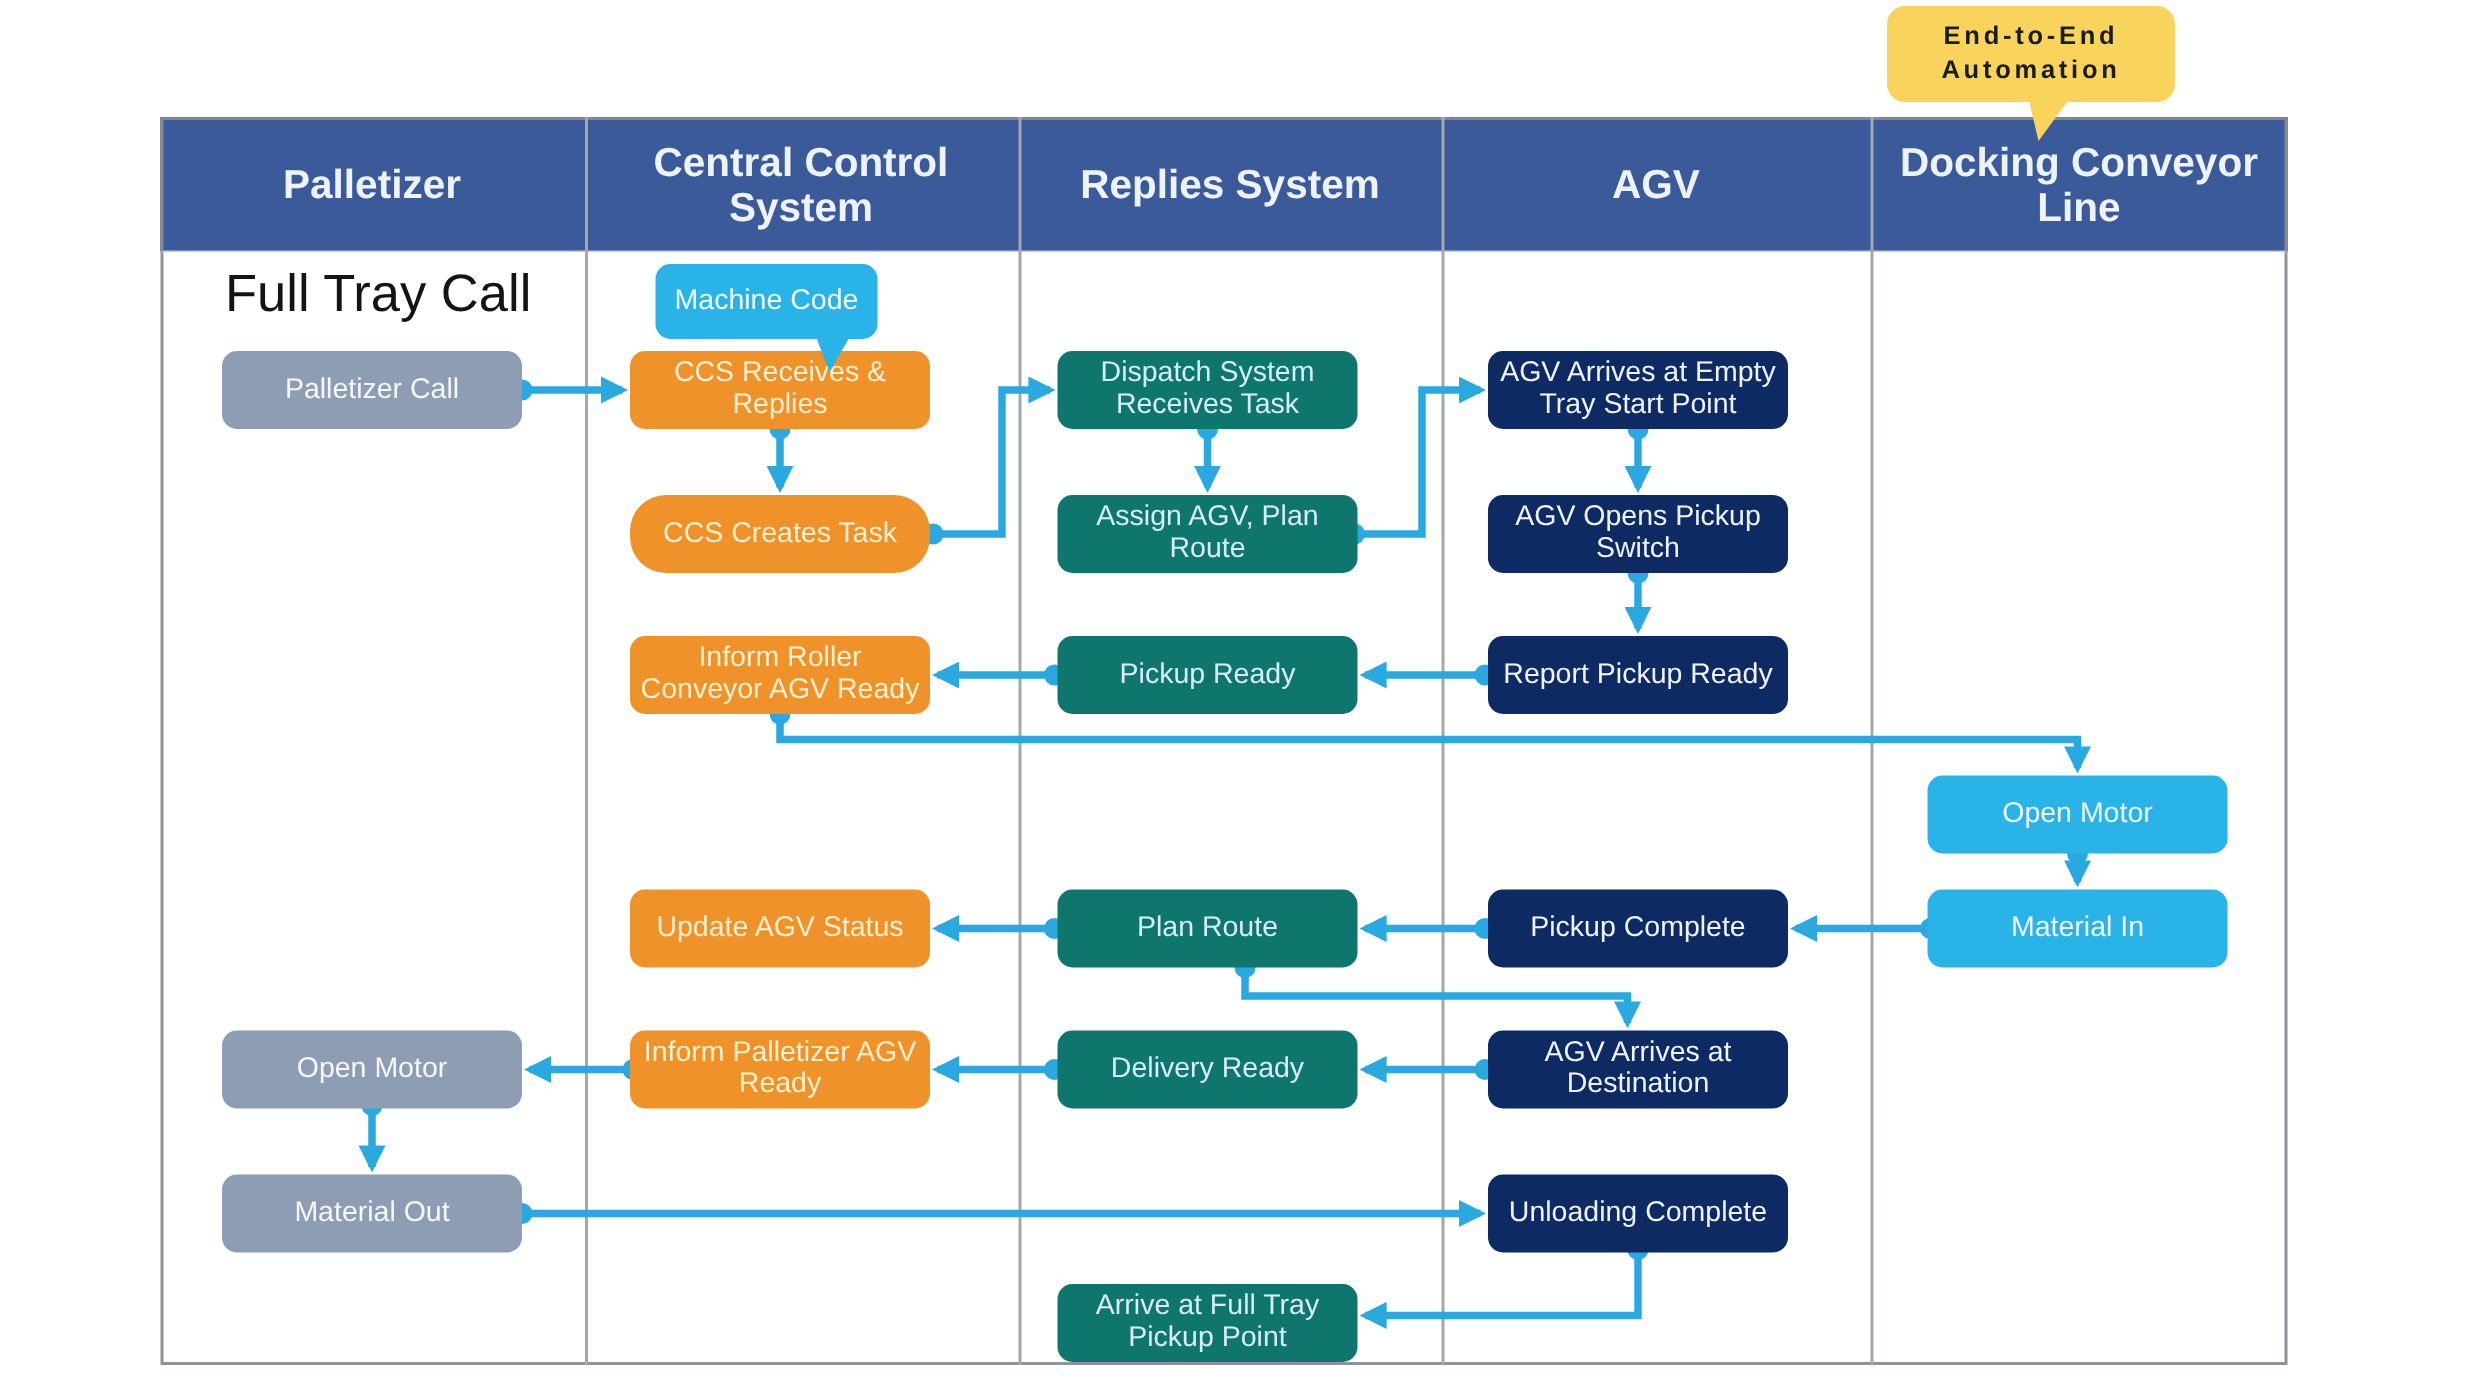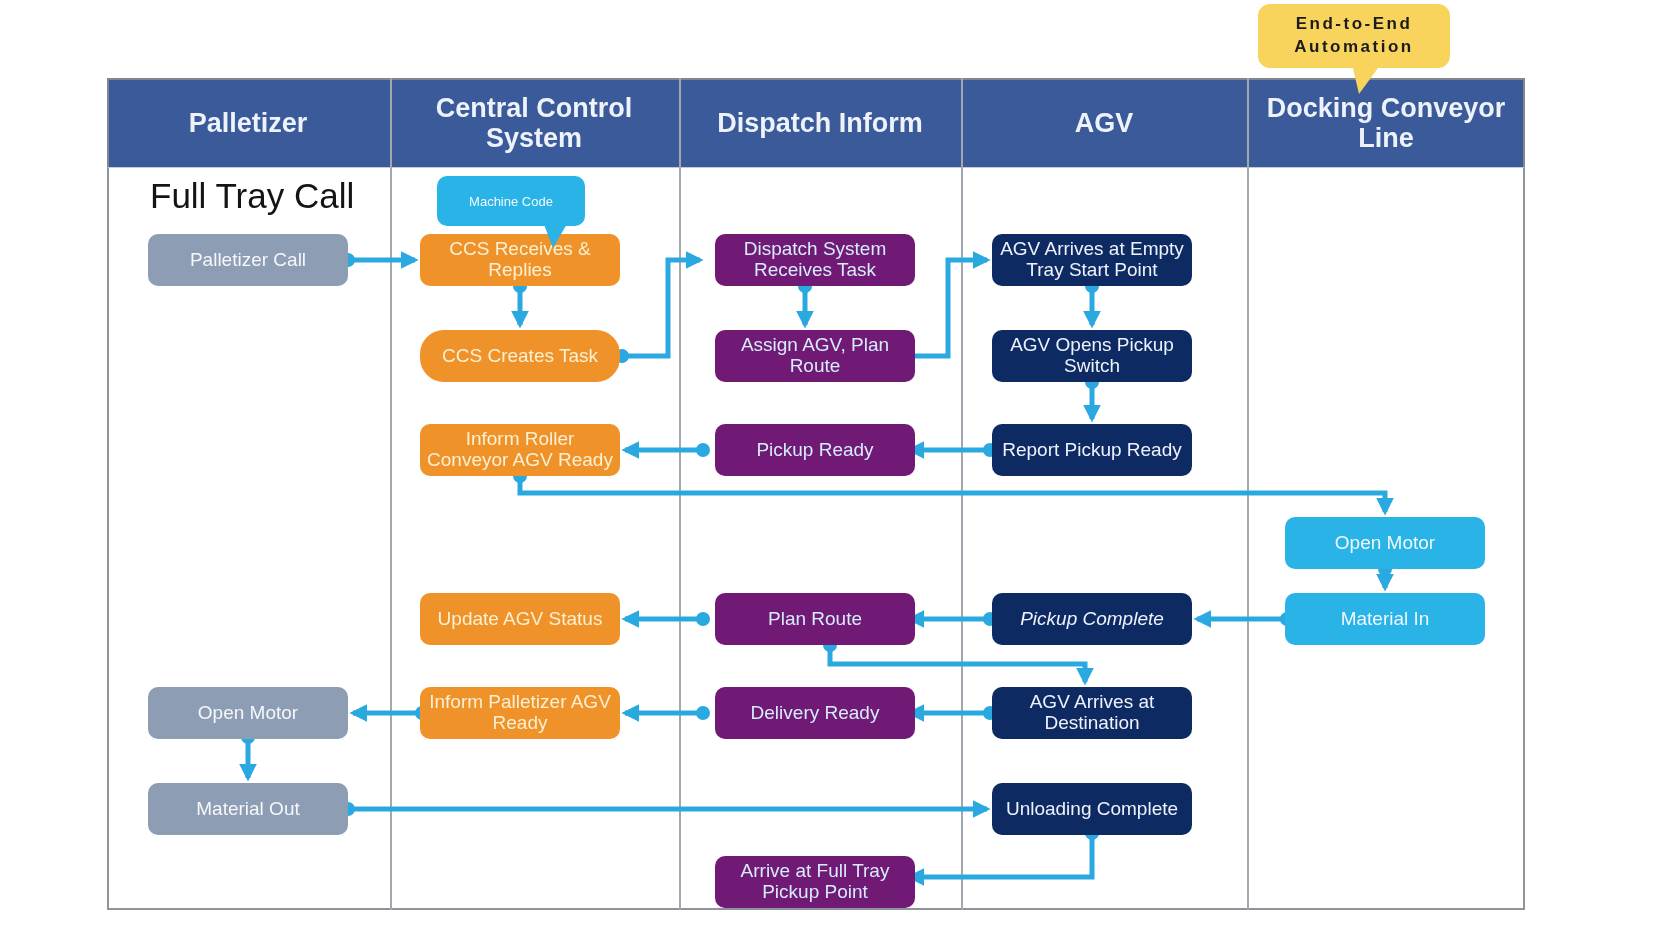--- a/index.html
+++ b/index.html
@@ -27,32 +27,32 @@
   
   svg.connectors{position:absolute;left:0;top:0;z-index:5;}
   
   .node{
     position:absolute;width:200px;height:52px;border-radius:10px;
     display:flex;align-items:center;justify-content:center;text-align:center;
     font-size:19px;line-height:1.1;z-index:10;padding:0 3px;box-sizing:border-box;
   }
   .node.gray  {background:#8d9db4;color:#f5f7fa;}
   .node.orange{background:#f0922a;color:#faf0d2;}
-  .node.blue  {background:#701a75;color:#d6ecfa;margin-left:10px;}
+  .node.blue  {background:#0f766e;color:#d6ecfa;}
   .node.navy  {background:#0e2a63;color:#eef2fb;}
   .node.cyan  {background:#29b3e6;color:#eef8fe;}
   
   .full-tray{
     position:absolute;left:150px;top:176px;font-size:35px;color:#141414;z-index:10;
   }
   
   .mc-callout{
     position:absolute;left:437px;top:176px;width:148px;height:50px;border-radius:10px;
     background:#29b3e6;color:#f2fafe;display:flex;align-items:center;justify-content:center;
-    font-size:13px;z-index:20;
+    font-size:19px;z-index:20;
   }
   .mc-tail{
     position:absolute;left:543px;top:222px;width:0;height:0;z-index:19;
     border-top:26px solid #29b3e6;border-left:10px solid transparent;border-right:15px solid transparent;
   }
   
   .yellow-callout{
     position:absolute;left:1258px;top:4px;width:192px;height:64px;border-radius:12px;
     background:#f9d45c;color:#1b1b1b;display:flex;flex-direction:column;align-items:center;justify-content:center;
     font-size:17px;font-weight:600;letter-spacing:2.5px;line-height:1.35;z-index:21;text-align:center;
@@ -67,21 +67,21 @@
 
 <div class="table-frame"></div>
 <div class="header-bar"></div>
 <div class="lane-divider" style="left:390px;"></div>
 <div class="lane-divider" style="left:679px;"></div>
 <div class="lane-divider" style="left:961px;"></div>
 <div class="lane-divider" style="left:1247px;"></div>
 
 <div class="lane-label" style="left:248px;width:240px;">Palletizer</div>
 <div class="lane-label" style="left:534px;width:240px;">Central Control System</div>
-<div class="lane-label" style="left:820px;width:260px;">Dispatch Inform</div>
+<div class="lane-label" style="left:820px;width:260px;">Replies System</div>
 <div class="lane-label" style="left:1104px;width:240px;">AGV</div>
 <div class="lane-label" style="left:1386px;width:262px;">Docking Conveyor Line</div>
 
 <svg class="connectors" width="1659" height="927" viewBox="0 0 1659 927">
   <defs>
     <marker id="ah" viewBox="0 0 10 10" refX="8" refY="5" markerWidth="3.6" markerHeight="3.6" orient="auto-start-reverse">
       <polygon points="0,0 10,5 0,10" fill="#2aa9e0"></polygon>
     </marker>
   </defs>
   <g stroke="#2aa9e0" stroke-width="5" fill="none">
@@ -139,21 +139,21 @@
 <div class="node orange" style="left:420px;top:330px;border-radius:24px;">CCS Creates Task</div>
 <div class="node blue" style="left:705px;top:234px;">Dispatch System Receives Task</div>
 <div class="node blue" style="left:705px;top:330px;">Assign AGV, Plan Route</div>
 <div class="node navy" style="left:992px;top:234px;">AGV Arrives at Empty Tray Start Point</div>
 <div class="node navy" style="left:992px;top:330px;">AGV Opens Pickup Switch</div>
 <div class="node navy" style="left:992px;top:424px;">Report Pickup Ready</div>
 <div class="node blue" style="left:705px;top:424px;">Pickup Ready</div>
 <div class="node orange" style="left:420px;top:424px;">Inform Roller Conveyor AGV Ready</div>
 <div class="node cyan" style="left:1285px;top:517px;">Open Motor</div>
 <div class="node cyan" style="left:1285px;top:593px;">Material In</div>
-<div class="node navy" style="left:992px;top:593px;font-style:italic;">Pickup Complete</div>
+<div class="node navy" style="left:992px;top:593px;">Pickup Complete</div>
 <div class="node blue" style="left:705px;top:593px;">Plan Route</div>
 <div class="node orange" style="left:420px;top:593px;">Update AGV Status</div>
 <div class="node orange" style="left:420px;top:687px;">Inform Palletizer AGV Ready</div>
 <div class="node blue" style="left:705px;top:687px;">Delivery Ready</div>
 <div class="node navy" style="left:992px;top:687px;">AGV Arrives at Destination</div>
 <div class="node gray" style="left:148px;top:687px;">Open Motor</div>
 <div class="node gray" style="left:148px;top:783px;">Material Out</div>
 <div class="node navy" style="left:992px;top:783px;">Unloading Complete</div>
 <div class="node blue" style="left:705px;top:856px;">Arrive at Full Tray Pickup Point</div>
 

